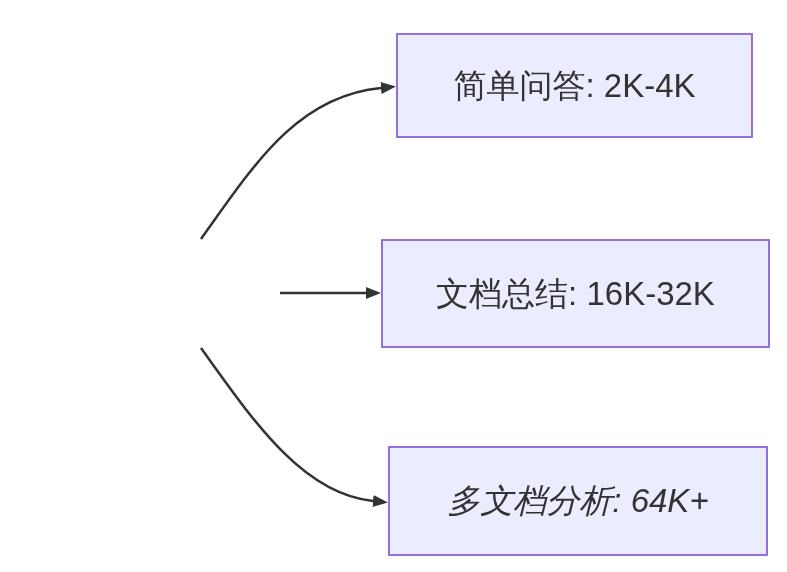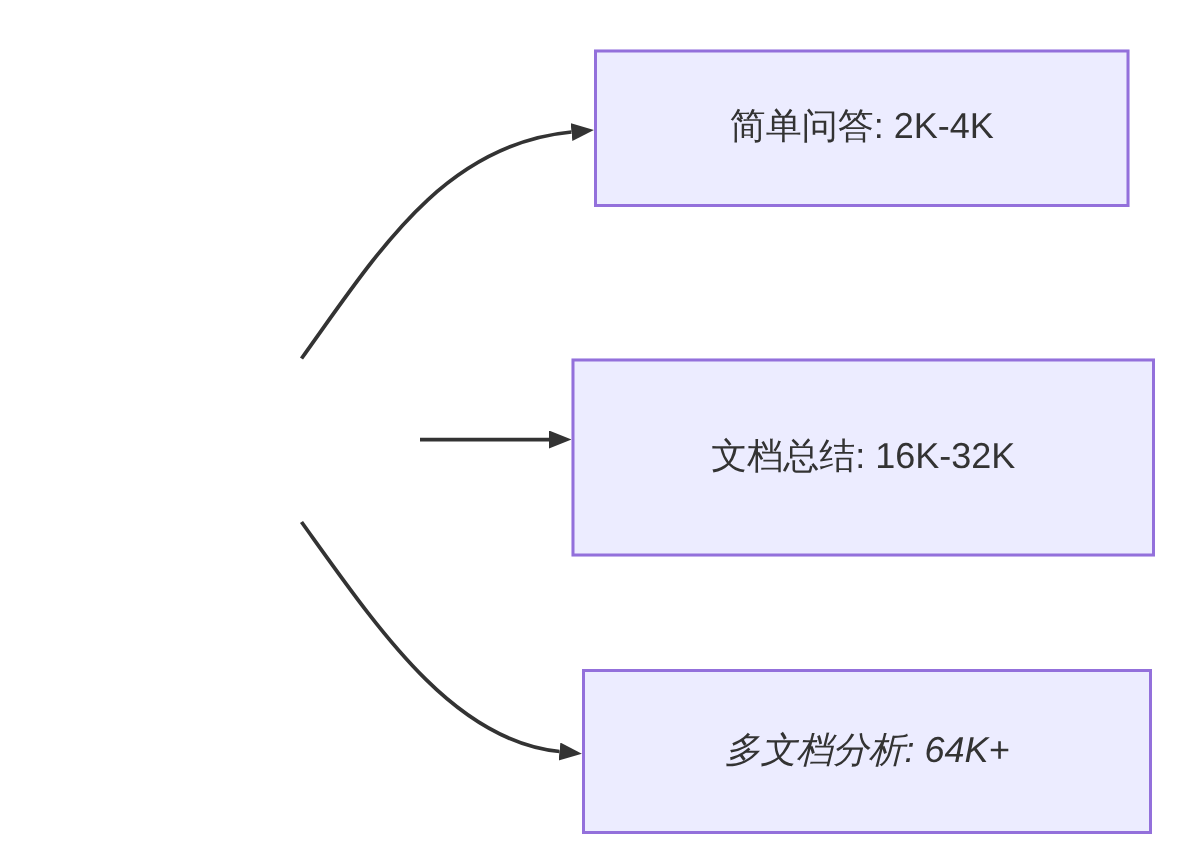--- a/index.html
+++ b/index.html
@@ -33,28 +33,28 @@
   }
   .node {
     position: absolute;
     box-sizing: border-box;
     display: flex;
     align-items: center;
     justify-content: center;
     background: var(--node-fill, #ECECFF);
     border: 2px solid var(--node-border, #9370DB);
     color: var(--text, #333333);
-    font-size: 24px;
+    font-size: 33px;
     line-height: 1.2;
     text-align: center;
     white-space: nowrap;
   }
   .node-root   { left: 32px;  top: 239px; width: 248px; height: 109px; }
   .node-b0     { left: 396px; top: 33px;  width: 357px; height: 105px; }
-  .node-b1     { left: 381px; top: 239px; width: 389px; height: 132px; }
+  .node-b1     { left: 381px; top: 239px; width: 389px; height: 109px; }
   .node-b2     { left: 388px; top: 446px; width: 380px; height: 110px; font-style: italic; }
 </style>
 </head>
 <body>
 
 <div class="canvas">
 
   <svg class="edges" width="787" height="572" viewBox="0 0 787 572" xmlns="http://www.w3.org/2000/svg">
     <defs>
       <marker id="arrow" markerUnits="userSpaceOnUse" markerWidth="16" markerHeight="14" refX="0" refY="6" orient="auto">

